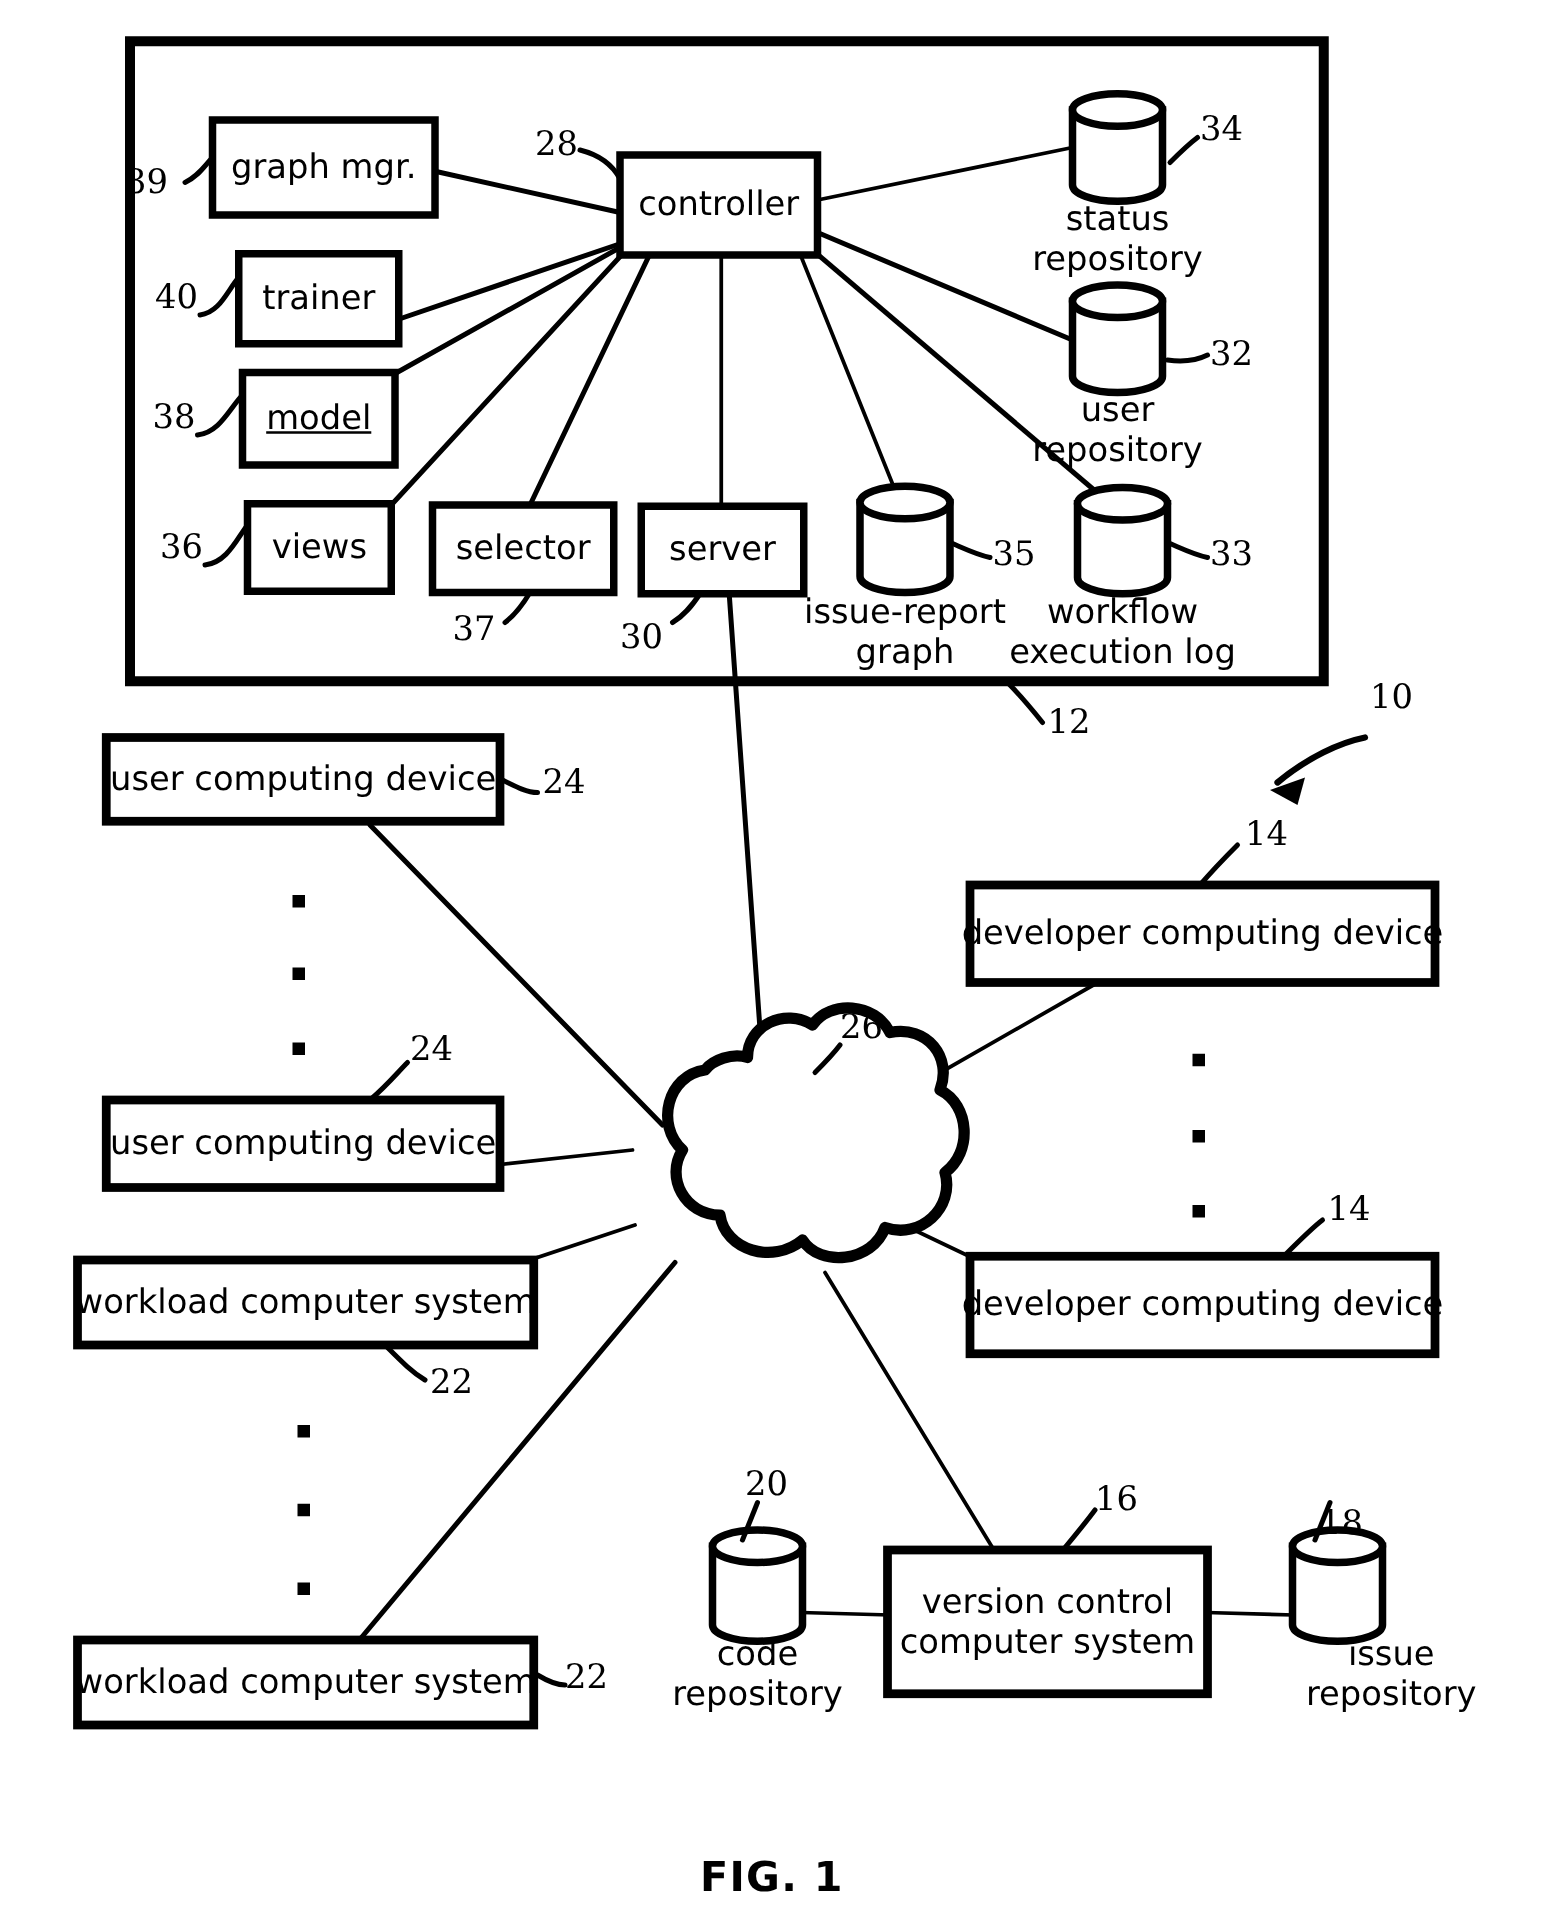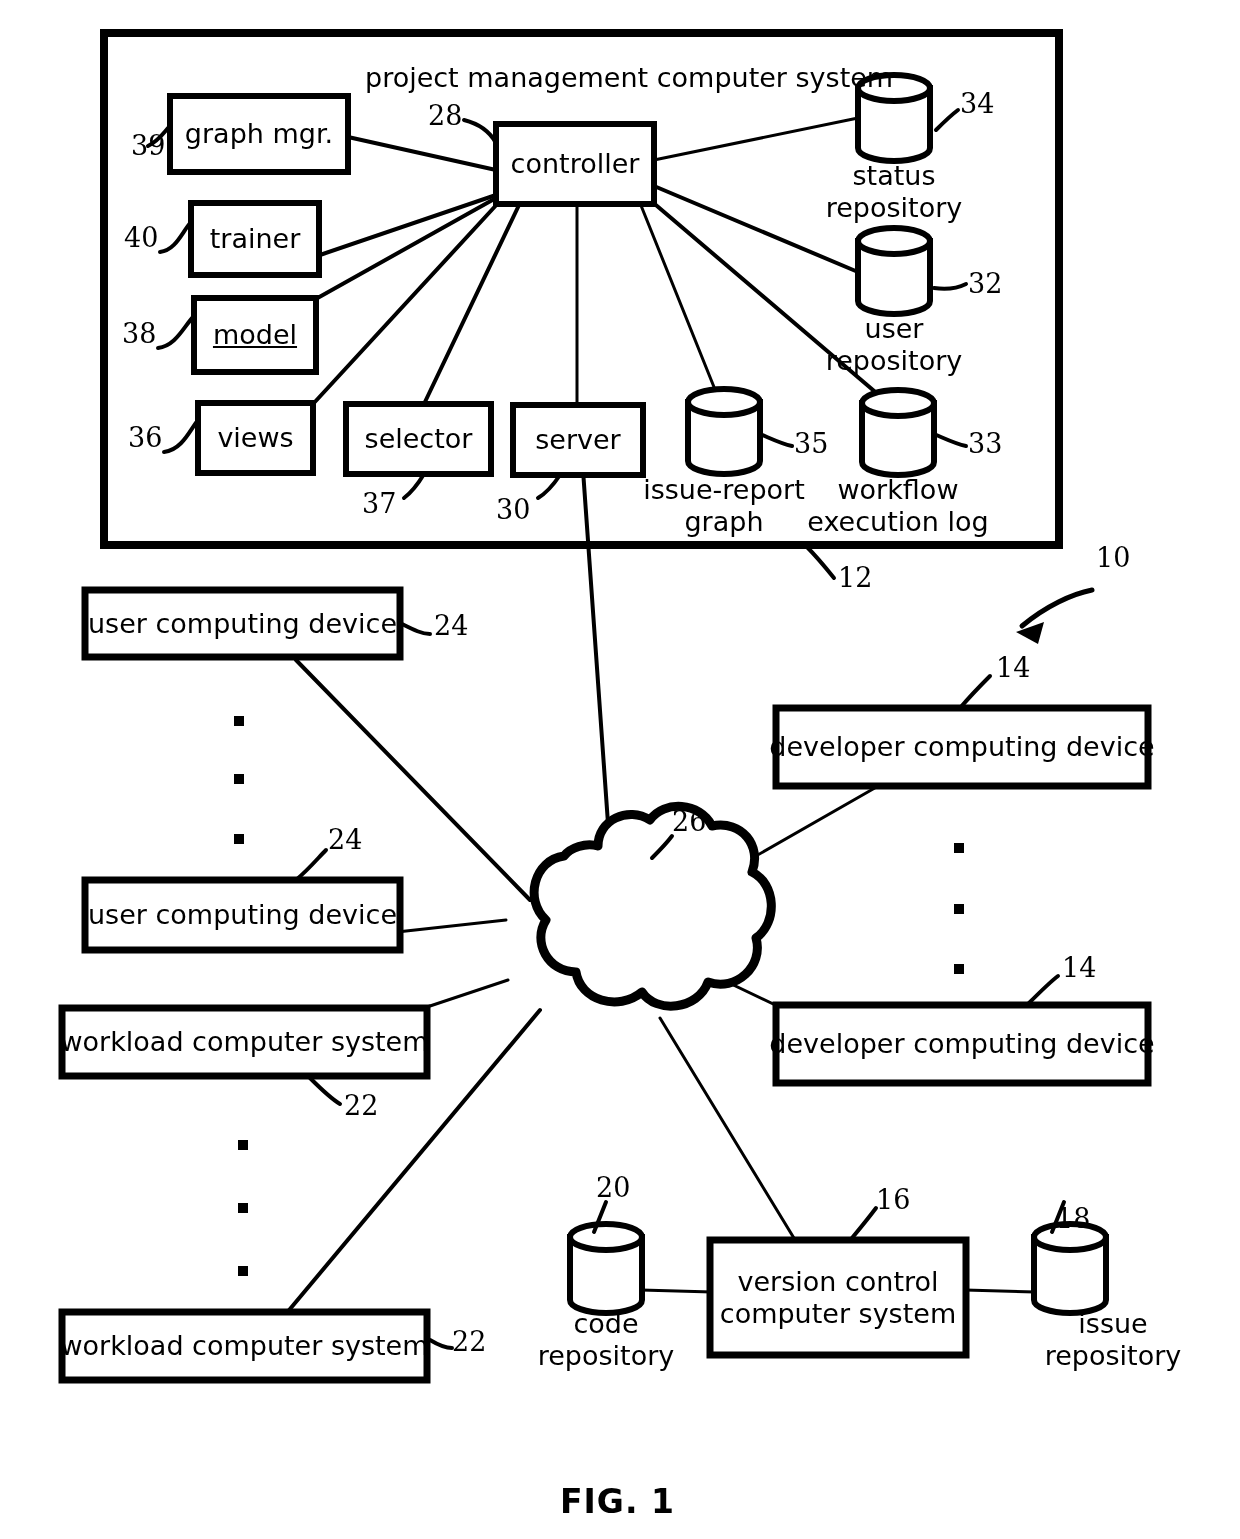--- a/index.html
+++ b/index.html
@@ -213,21 +213,20 @@
       <rect x="238" y="1140" width="10" height="10"></rect>
       <rect x="238" y="1203" width="10" height="10"></rect>
       <rect x="238" y="1266" width="10" height="10"></rect>
 
       <rect x="954" y="843" width="10" height="10"></rect>
       <rect x="954" y="904" width="10" height="10"></rect>
       <rect x="954" y="964" width="10" height="10"></rect>
     </g>
   </svg>
 
-  <div class="node-label" style="left:365px; top:62px; width:450px; height:32px; font-size:27px; justify-content:flex-start;">project management computer system</div>
 
   <div class="node-label" style="left:191px; top:203px; width:128px; height:72px; font-size:27px;">trainer</div>
   <div class="node-label" style="left:170px; top:96px; width:178px; height:76px; font-size:27px;">graph mgr.</div>
   <div class="node-label" style="left:194px; top:298px; width:122px; height:74px; font-size:27px;text-decoration:underline;">model</div>
   <div class="node-label" style="left:198px; top:403px; width:115px; height:70px; font-size:27px;">views</div>
   <div class="node-label" style="left:346px; top:404px; width:145px; height:70px; font-size:27px;">selector</div>
   <div class="node-label" style="left:513px; top:405px; width:130px; height:70px; font-size:27px;">server</div>
   <div class="node-label" style="left:496px; top:124px; width:158px; height:80px; font-size:27px;">controller</div>
 
   <div class="node-label" style="left:85px; top:590px; width:315px; height:67px; font-size:27px;">user computing device</div>
@@ -245,21 +244,21 @@
 repository</div>
   <div class="caption-label" style="left:624px; top:474px; width:200px;">issue-report
 graph</div>
   <div class="caption-label" style="left:790px; top:474px; width:216px;">workflow
 execution log</div>
   <div class="caption-label" style="left:506px; top:1308px; width:200px;">code
 repository</div>
   <div class="caption-label" style="left:970px; top:1308px; width:200px;margin-left:43px;">issue
 repository</div>
 
-  <div class="ref-num" style="left:131px; top:130px;">39</div>
+  <div class="ref-num" style="left:100px; top:130px;">39</div>
   <div class="ref-num" style="left:124px; top:222px;">40</div>
   <div class="ref-num" style="left:122px; top:318px;">38</div>
   <div class="ref-num" style="left:128px; top:422px;">36</div>
   <div class="ref-num" style="left:362px; top:488px;">37</div>
   <div class="ref-num" style="left:496px; top:494px;">30</div>
   <div class="ref-num" style="left:428px; top:100px;">28</div>
   <div class="ref-num" style="left:960px; top:88px;">34</div>
   <div class="ref-num" style="left:968px; top:268px;">32</div>
   <div class="ref-num" style="left:794px; top:428px;">35</div>
   <div class="ref-num" style="left:968px; top:428px;">33</div>

